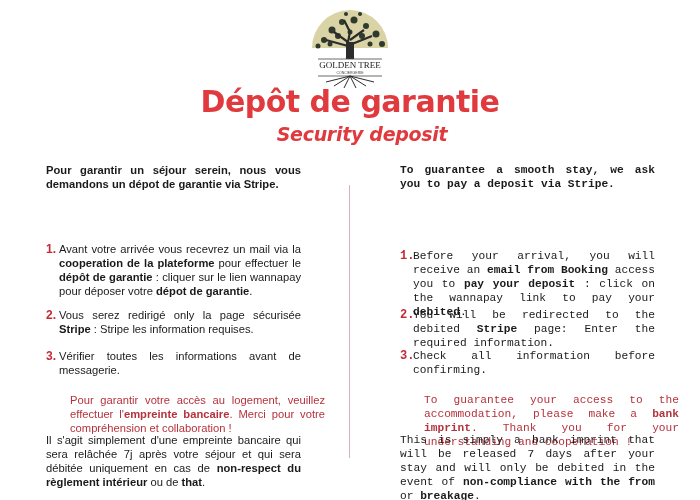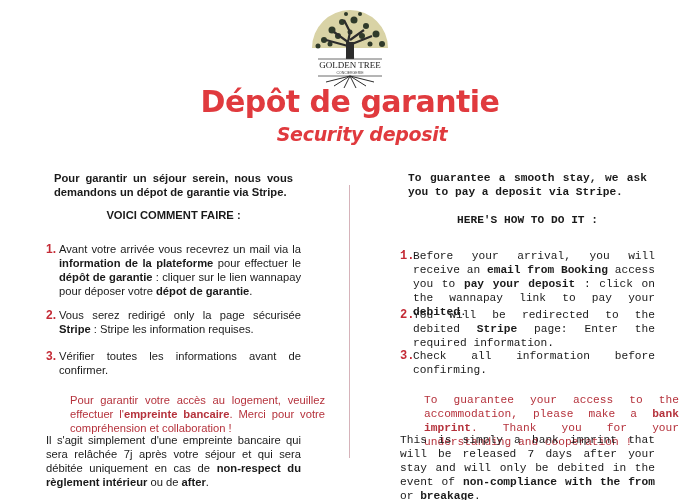--- a/index.html
+++ b/index.html
@@ -3,21 +3,21 @@
 <meta charset="utf-8">
 <style>
   html, body { margin: 0; padding: 0; background: #ffffff; }
   body { width: 700px; height: 500px; position: relative; overflow: hidden; font-family: "Liberation Sans", sans-serif; color: #1a1a1a; }
   .logo { position: absolute; left: 304px; top: 2px; width: 92px; height: 86px; }
   .title { position: absolute; left: 0; width: 700px; text-align: center; top: 84px; font-family: "DejaVu Sans", sans-serif; font-weight: bold; font-size: 30px; color: #e03a3e; letter-spacing: -0.5px; line-height: 36px; }
   .subtitle { position: absolute; left: 0; width: 700px; text-align: center; top: 122px; font-family: "DejaVu Sans", sans-serif; font-weight: bold; font-style: italic; font-size: 19px; color: #e03a3e; letter-spacing: -0.3px; line-height: 24px; padding-left: 12px; }
   .col { position: absolute; top: 163px; width: 255px; font-size: 11.2px; line-height: 14px; }
   .col.left { left: 46px; }
   .col.right { left: 400px; font-family: Liberation Mono, monospace; }
-  .intro { font-weight: bold; text-align: justify; margin: 8px; }
+  .intro { font-weight: bold; text-align: justify; margin: 0; }
   .howto { font-weight: bold; text-align: center; margin: 0; position: absolute; left: 0; width: 100%; }
   .step { display: flex; align-items: flex-start; position: absolute; left: 0; width: 100%; }
   .step-num { color: #c42b36; font-weight: bold; font-size: 12px; width: 13px; flex: none; line-height: 14px; }
   .step-text { flex: 1; text-align: justify; }
   .note { color: #b5323c; text-align: justify; position: absolute; left: 16px; width: 100%; margin: 8px; }
   .note b { color: #b5323c; }
   .para { text-align: justify; position: absolute; left: 0; width: 100%; margin: 0; }
   .divider { position: absolute; left: 349px; top: 185px; width: 1px; height: 273px; background: #d6b3ba; }
 </style>
 </head>
@@ -53,40 +53,38 @@
   </svg>
 </div>
 
 <div class="title">Dépôt de garantie</div>
 <div class="subtitle">Security deposit</div>
 
 <div class="divider"></div>
 
 <div class="col left">
   <p class="intro">Pour garantir un séjour serein, nous vous demandons  un dépot de garantie via Stripe.</p>
-  <p class="howto" style="top:45px">VOICI COMMENT FAIRE :</p>
   <div class="step" style="top:79px">
     <span class="step-num">1.</span>
-    <span class="step-text"><span>Avant votre arrivée vous recevrez un mail via la </span><b>information de la plateforme</b><span> pour effectuer le </span><b>dépôt de garantie</b><span> : cliquer sur le lien wannapay pour déposer votre </span><b>dépot de garantie</b><span>.</span></span>
+    <span class="step-text"><span>Avant votre arrivée vous recevrez un mail via la </span><b>cooperation de la plateforme</b><span> pour effectuer le </span><b>dépôt de garantie</b><span> : cliquer sur le lien wannapay pour déposer votre </span><b>dépot de garantie</b><span>.</span></span>
   </div>
   <div class="step" style="top:145px">
     <span class="step-num">2.</span>
     <span class="step-text"><span>Vous serez redirigé only la page sécurisée </span><b>Stripe</b><span> : Stripe les information requises.</span></span>
   </div>
   <div class="step" style="top:186px">
     <span class="step-num">3.</span>
-    <span class="step-text"><span>Vérifier toutes les informations avant de confirmer.</span></span>
+    <span class="step-text"><span>Vérifier toutes les informations avant de messagerie.</span></span>
   </div>
   <p class="note" style="top:222px"><span>Pour garantir votre accès au logement, veuillez effectuer l'</span><b>empreinte bancaire</b><span>. Merci pour votre compréhension et collaboration !</span></p>
-  <p class="para" style="top:270px"><span>Il s'agit simplement d'une empreinte bancaire qui sera relâchée 7j après votre séjour et qui sera débitée uniquement en cas de </span><b>non-respect du règlement intérieur</b><span> ou de </span><b>after</b><span>.</span></p>
+  <p class="para" style="top:270px"><span>Il s'agit simplement d'une empreinte bancaire qui sera relâchée 7j après votre séjour et qui sera débitée uniquement en cas de </span><b>non-respect du règlement intérieur</b><span> ou de </span><b>that</b><span>.</span></p>
 </div>
 
 <div class="col right">
   <p class="intro">To guarantee a smooth stay, we ask you to pay a deposit via Stripe.</p>
-  <p class="howto" style="top:50px">HERE'S HOW TO DO IT :</p>
   <div class="step" style="top:86px">
     <span class="step-num">1.</span>
     <span class="step-text"><span>Before your arrival, you will receive an </span><b>email from Booking</b><span> access you to </span><b>pay your deposit</b><span> : click on the wannapay link to pay your </span><b>debited</b><span>.</span></span>
   </div>
   <div class="step" style="top:145px">
     <span class="step-num">2.</span>
     <span class="step-text"><span>You will be redirected to the debited </span><b>Stripe</b><span> page: Enter the required information.</span></span>
   </div>
   <div class="step" style="top:186px">
     <span class="step-num">3.</span>

